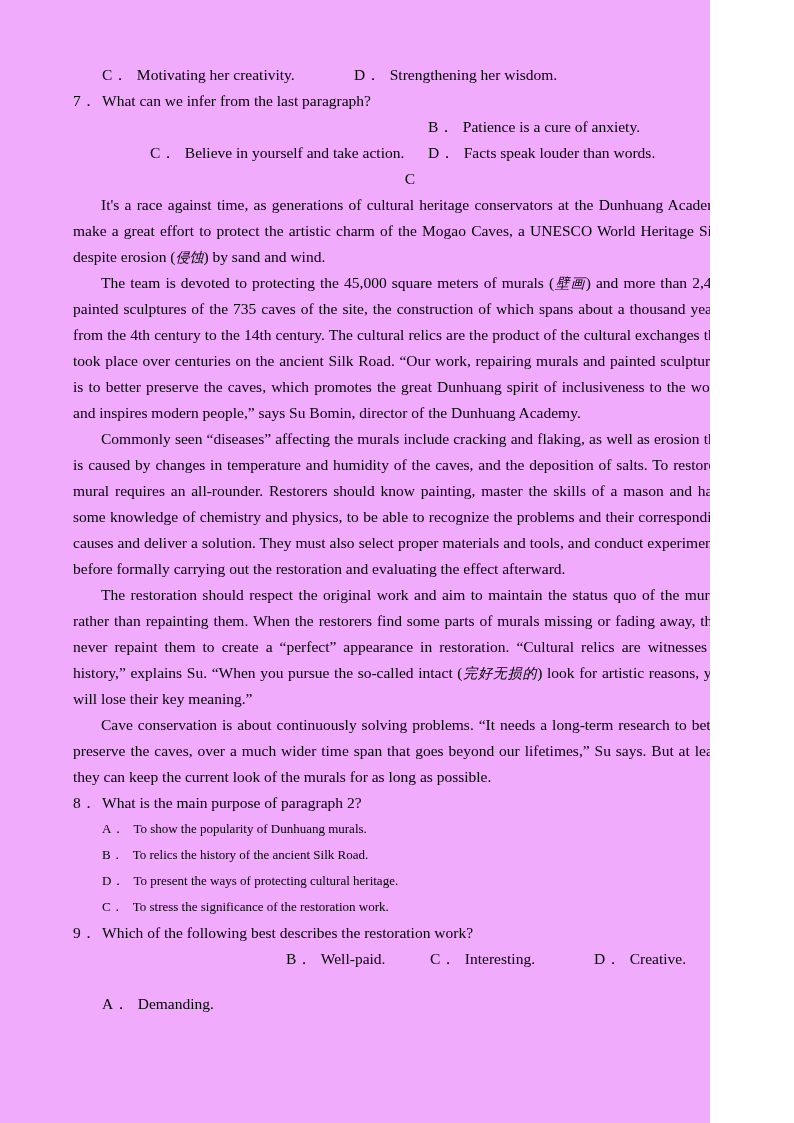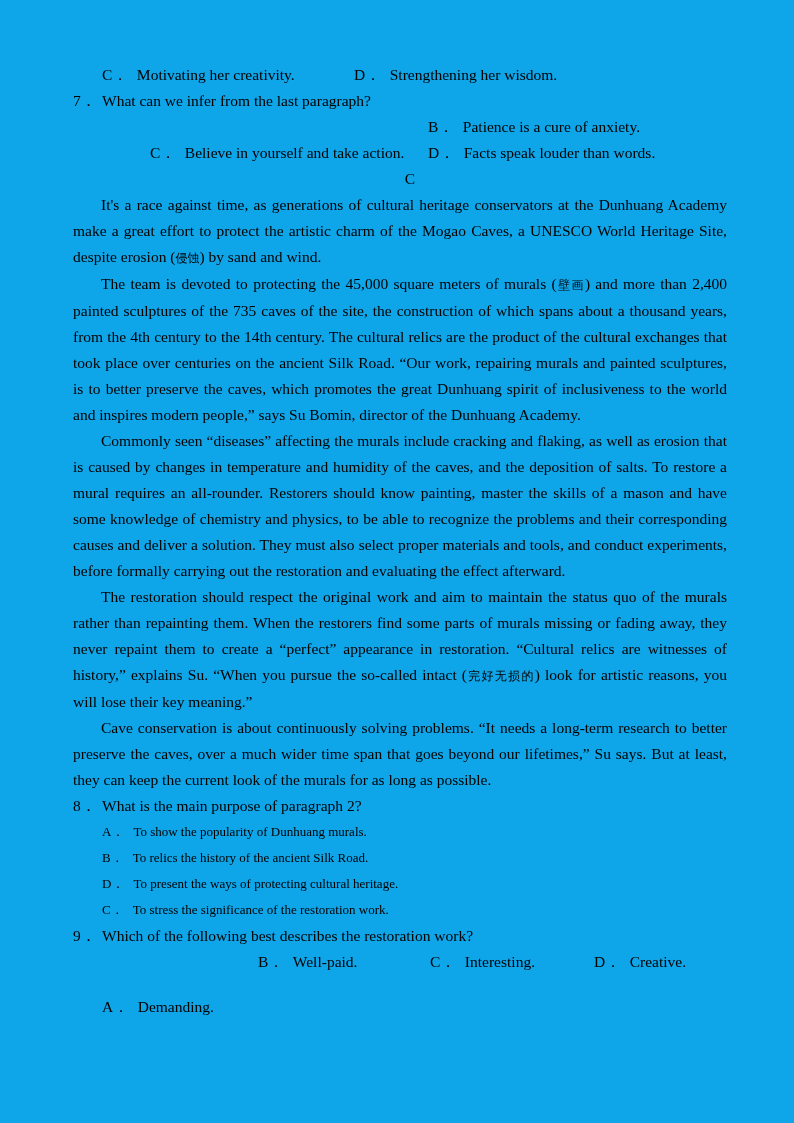--- a/index.html
+++ b/index.html
@@ -2,23 +2,23 @@
 <html><head>
 <meta charset="utf-8">
 <style>
   html, body {
     margin: 0;
     padding: 0;
     background: #ffffff;
   }
   .page {
     position: relative;
-    width: 794px;
+    width: 710px;
     height: 1123px;
-    background: #0ea5e9;
+    background: #f0abfc;
     font-family: "Liberation Serif", "DejaVu Serif", serif;
     color: #000000;
     overflow: hidden;
   }
   .content {
     position: absolute;
     left: 73px;
     top: 62px;
     width: 654px;
   }
@@ -90,21 +90,22 @@
     font-size: 15.5px;
     line-height: 26px;
     text-align: center;
     width: 100%;
     padding-left: 20px;
     box-sizing: border-box;
   }
 
   .cjk {
     font-family: "DejaVu Sans", sans-serif;
-    font-size: 12px;
+    font-size: 14px;
+    font-style: italic;
   }
 </style>
 </head>
 <body>
 
 <div class="page">
   <div class="content">
 
     <div class="opt-row">
       <div class="opt" style="left:29px;">
@@ -161,21 +162,21 @@
     </div>
 
     <div class="question">
       <span class="q-num">9．</span>
       <span class="q-text">Which of the following best describes the restoration work?</span>
     </div>
     <div class="opt-row">
       <div class="opt" style="left:29px;margin-top:45px;">
         <span class="lbl">A．</span><span class="txt">Demanding.</span>
       </div>
-      <div class="opt" style="left:185px;">
+      <div class="opt" style="left:213px;">
         <span class="lbl">B．</span><span class="txt">Well-paid.</span>
       </div>
       <div class="opt" style="left:357px;">
         <span class="lbl">C．</span><span class="txt">Interesting.</span>
       </div>
       <div class="opt" style="left:521px;">
         <span class="lbl">D．</span><span class="txt">Creative.</span>
       </div>
     </div>
 

